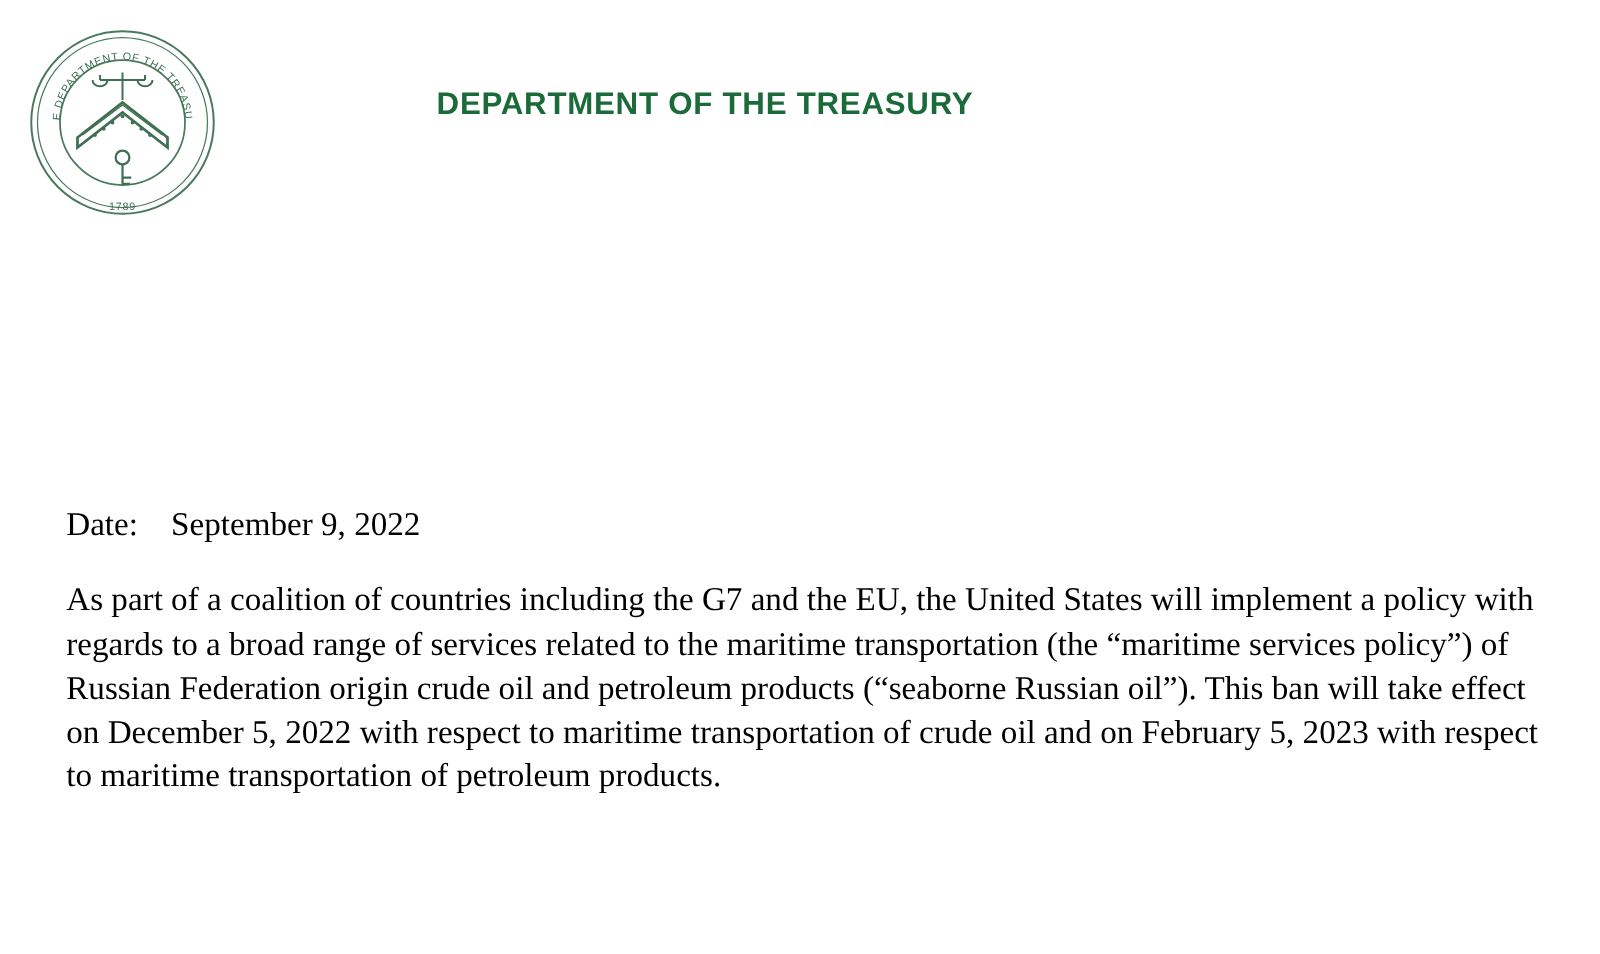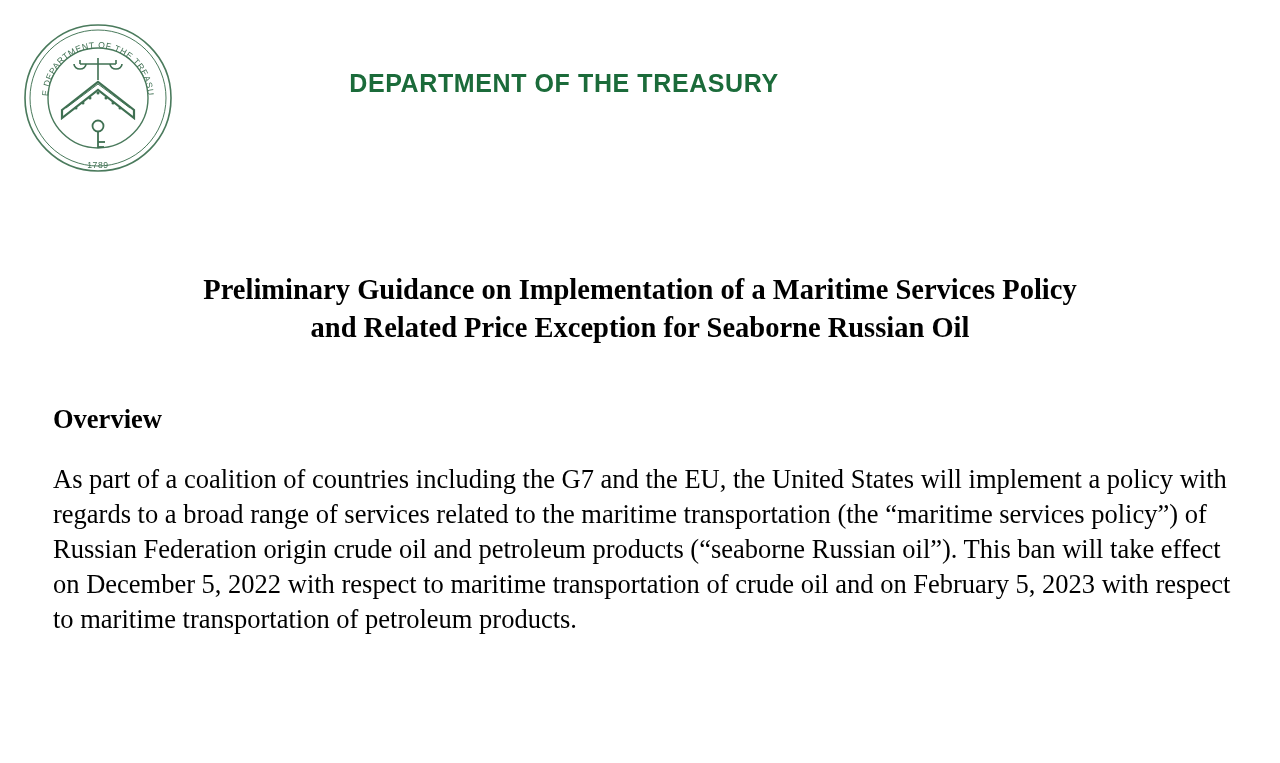--- a/index.html
+++ b/index.html
@@ -141,23 +141,19 @@
         <line x1="76" y1="120" x2="83" y2="120"></line>
         <line x1="76" y1="125" x2="82" y2="125"></line>
       </g>
     </svg>
   </div>
 
   <div class="letterhead">
     <div class="dept">DEPARTMENT OF THE TREASURY</div>
   </div>
 
-  <h1 class="doc-title">
-    <span>Preliminary Guidance on Implementation of a Maritime Services Policy</span>
-    <span class="line2">and Related Price Exception for Seaborne Russian Oil</span>
-  </h1>
 
   <div class="body-block">
-    <div class="section-heading">Overview</div>
+    <div class="date-line">Date:    September 9, 2022</div>
     <p class="para">As part of a coalition of countries including the G7 and the EU, the United States will implement a policy with regards to a broad range of services related to the maritime transportation (the “maritime services policy”) of Russian Federation origin crude oil and petroleum products (“seaborne Russian oil”).  This ban will take effect on December 5, 2022 with respect to maritime transportation of crude oil and on February 5, 2023 with respect to maritime transportation of petroleum products.</p>
   </div>
 
 </div>
 
 </body></html>

